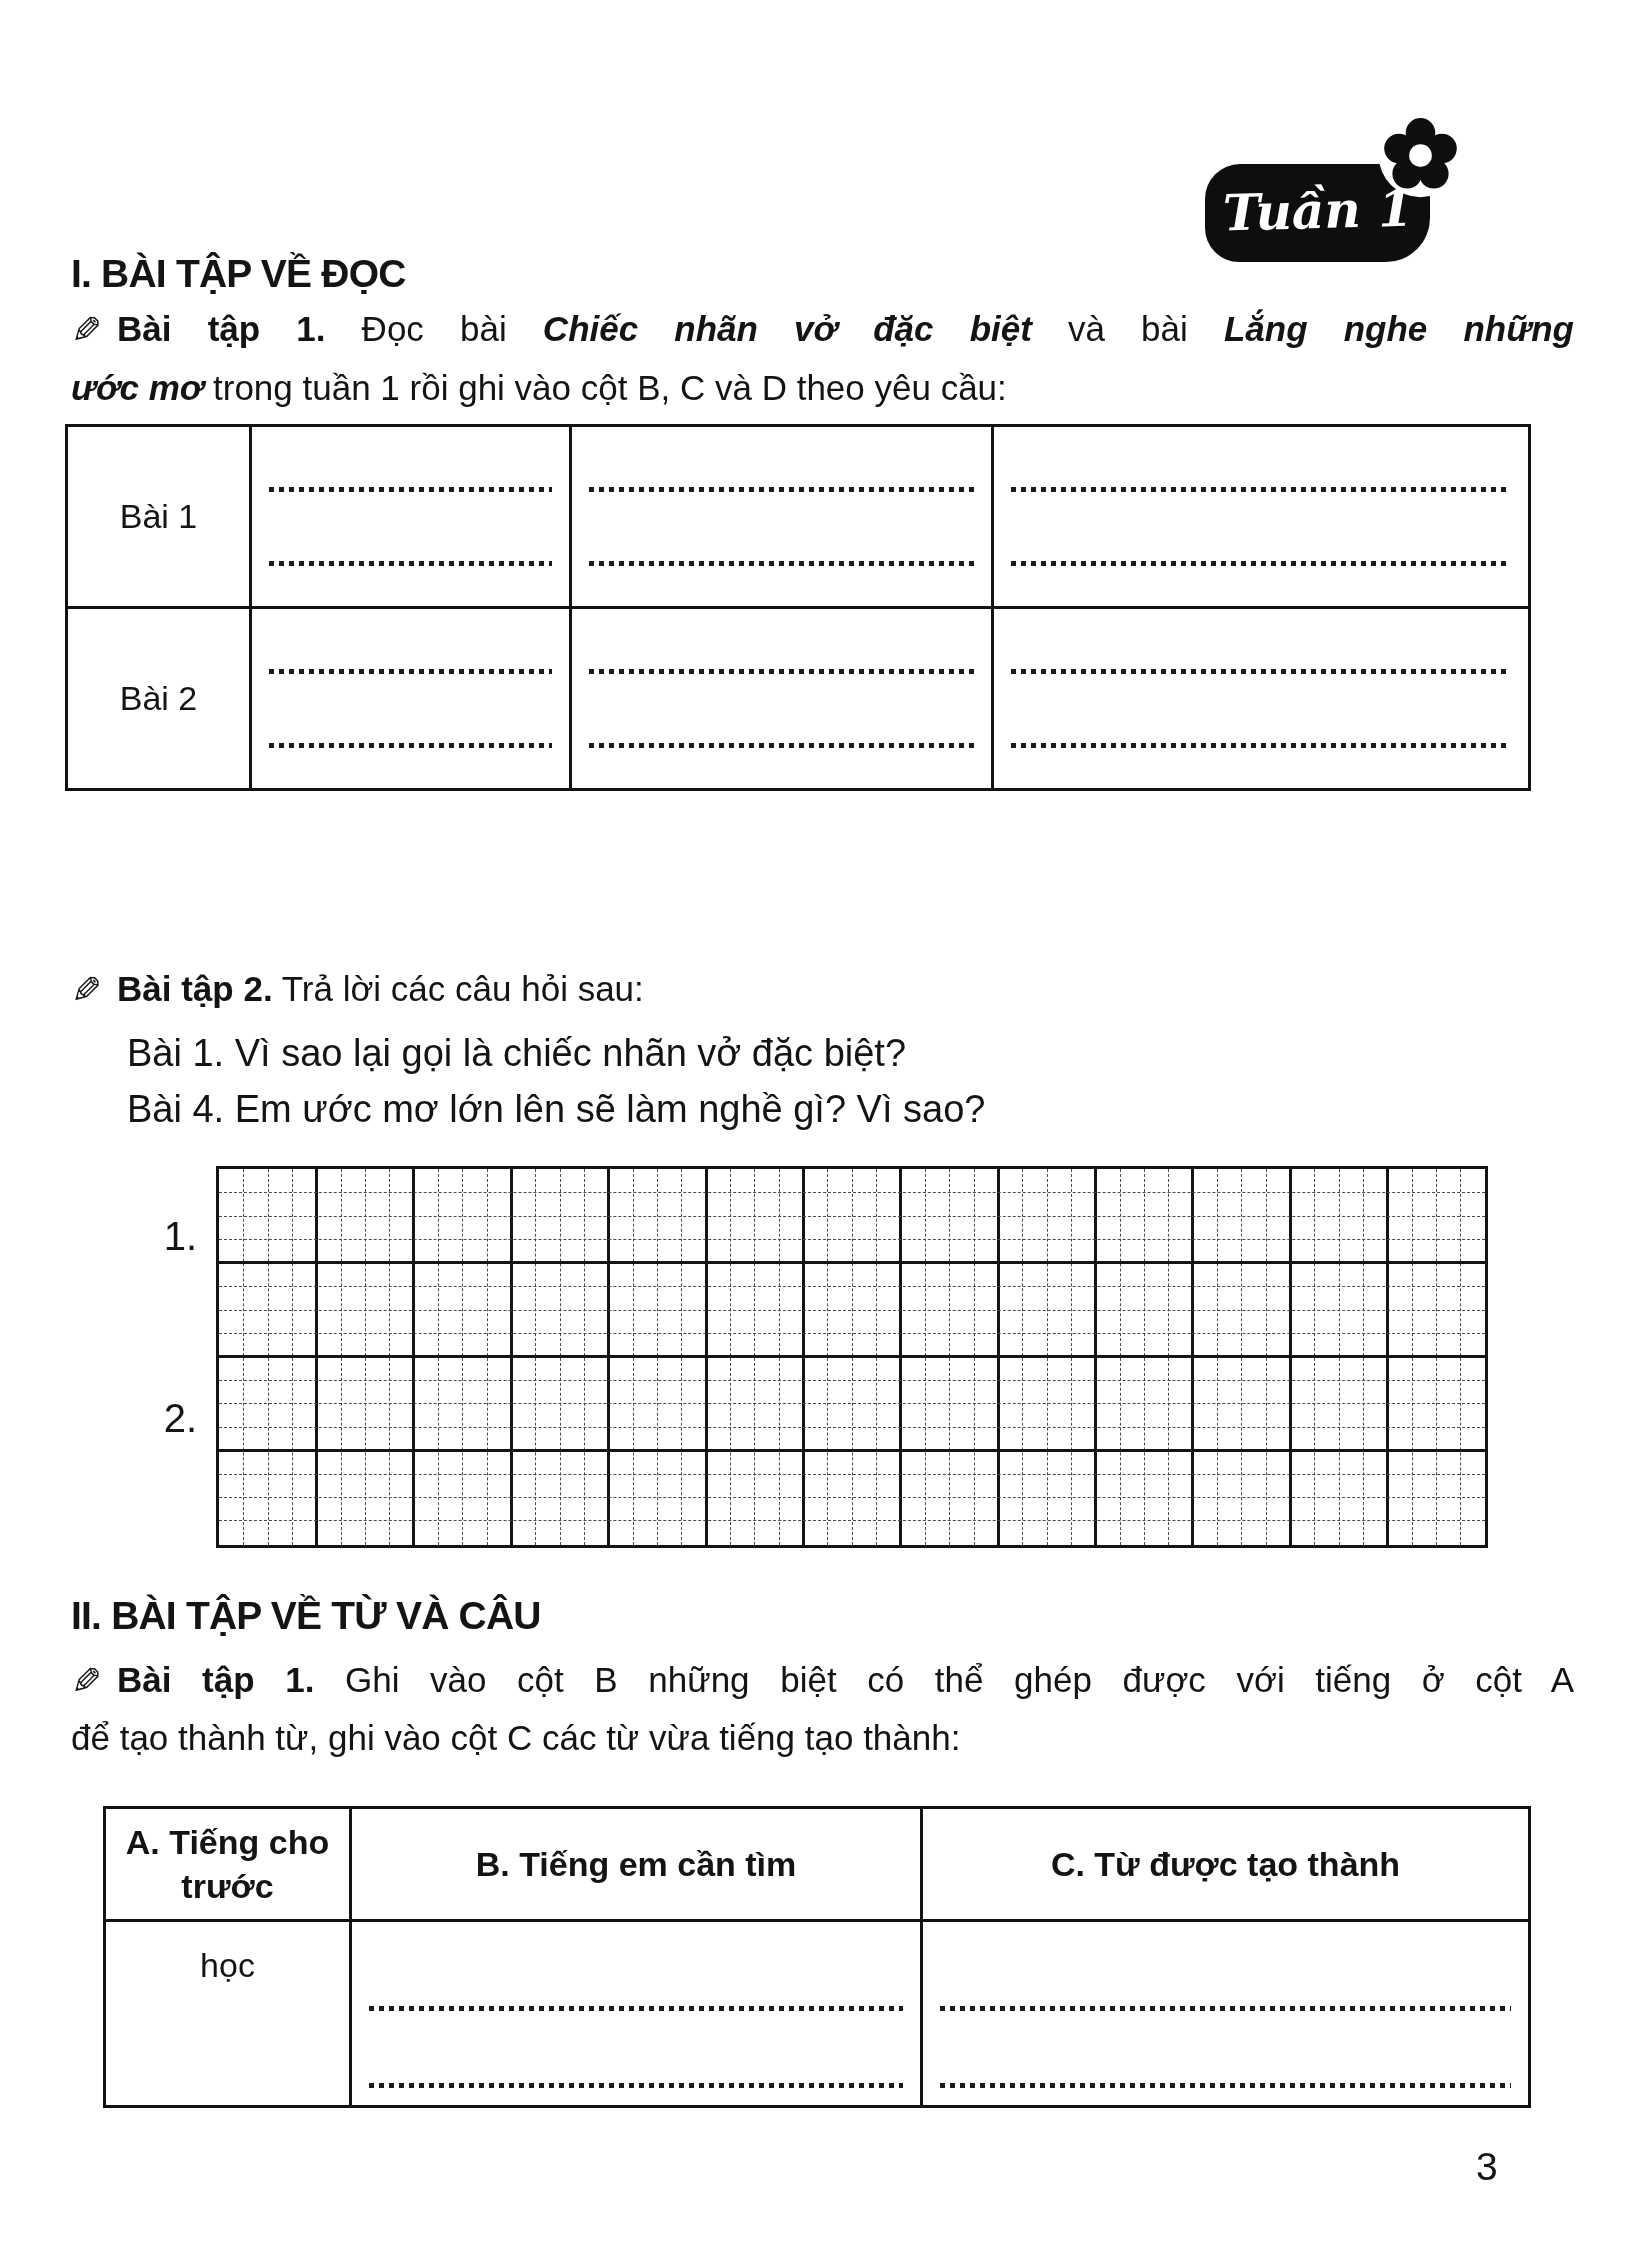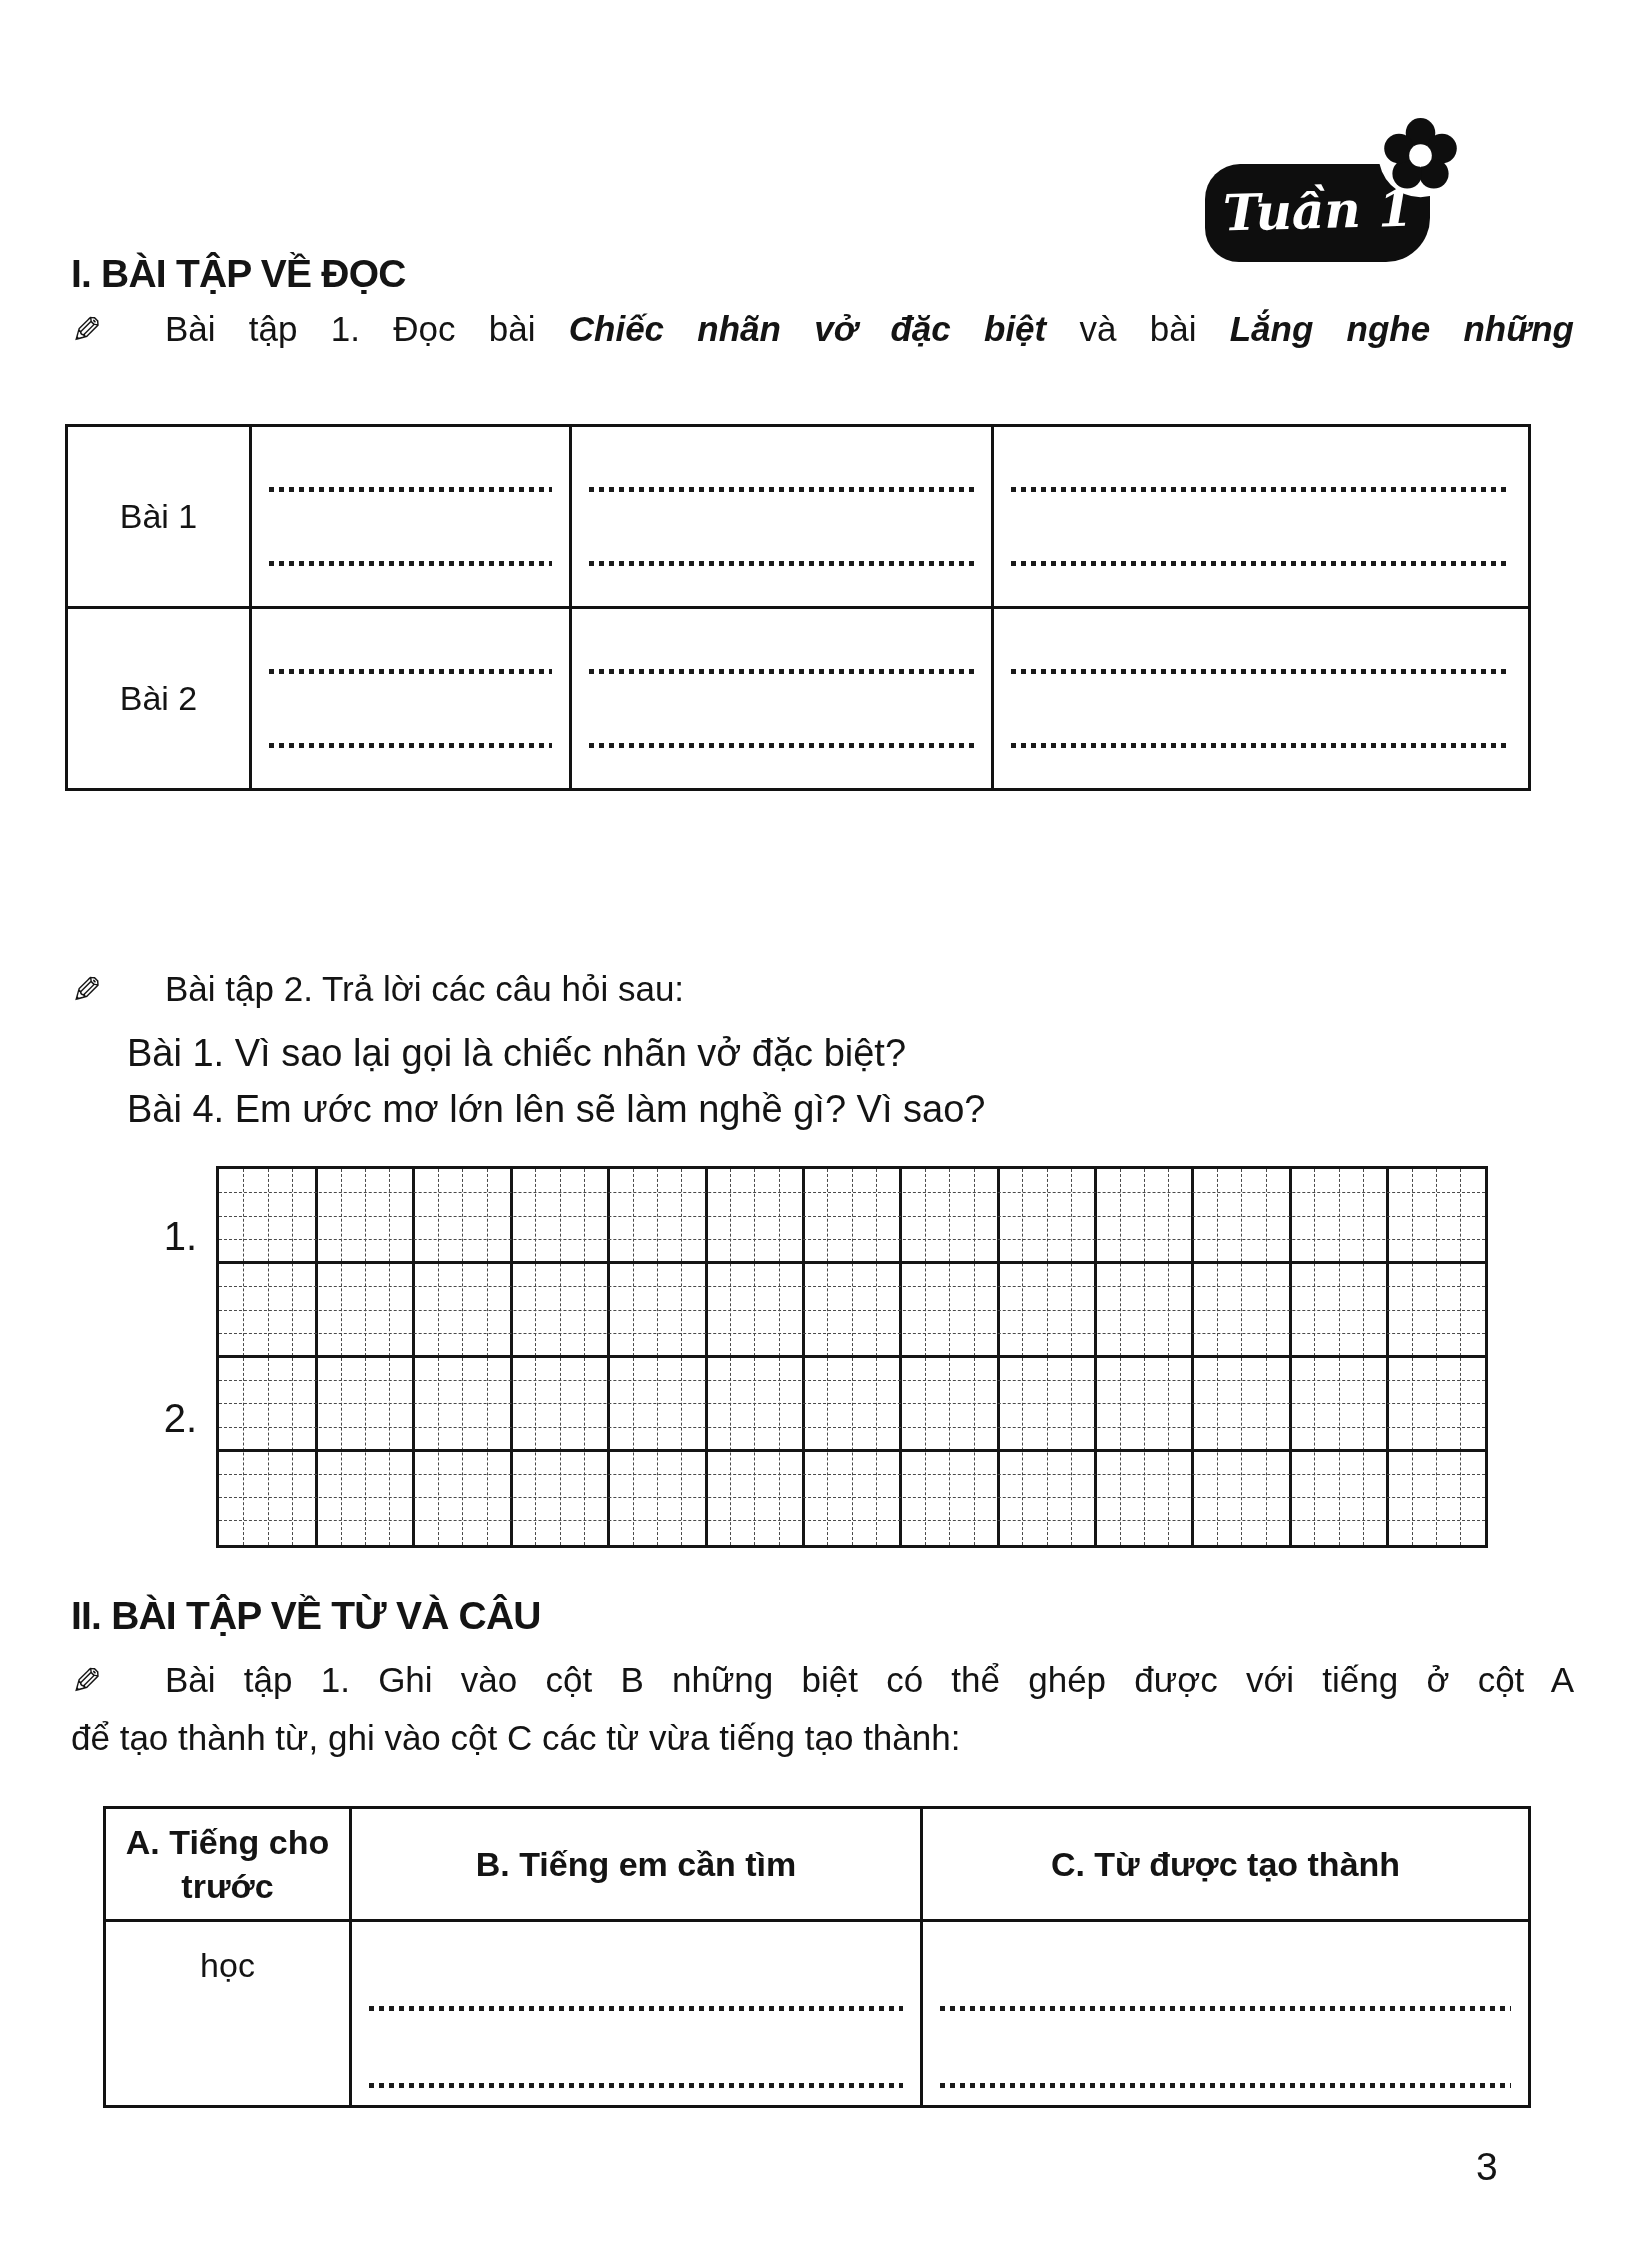--- a/index.html
+++ b/index.html
@@ -39,21 +39,21 @@
   }
   .pjust{white-space:normal;text-align:justify;text-align-last:justify;}
   .p1l1{top:305px;}
   .p1l2{top:364px;left:71px;}
   .ex2l{top:965px;}
   .q{position:absolute;left:127px;font-size:38px;white-space:nowrap;}
   .q1{top:1032px;}
   .q2{top:1088px;}
   .p2l1{top:1656px;}
   .p2l2{top:1714px;}
-  .blab{font-weight:normal;margin-left:48px;}
+  .blab{font-weight:bold;}
   .btitle{font-weight:bold;font-style:italic;}
   .pencil{
     display:inline-block;
     transform:scaleX(-1);
     font-size:37px;
     margin-right:15px;
     position:relative;top:1.7px;
   }
   
   table.wt{
@@ -119,20 +119,23 @@
     <circle cx="65.3" cy="71" r="17" fill="#0e0e0e"></circle>
     <circle cx="34.7" cy="71" r="17" fill="#0e0e0e"></circle>
     <circle cx="25.3" cy="42" r="17" fill="#0e0e0e"></circle>
     <circle cx="50" cy="50" r="13" fill="#ffffff"></circle>
   </svg>
 
   <div class="h-sec h1">I. BÀI TẬP VỀ ĐỌC</div>
 
   <div class="pline p1l1 pjust">
     <span class="pencil">✎</span><span class="blab">Bài tập 1.</span><span> Đọc bài </span><span class="btitle">Chiếc nhãn vở đặc biệt</span><span> và bài </span><span class="btitle">Lắng nghe những</span>
+  </div>
+  <div class="pline p1l2">
+    <span class="btitle">ước mơ</span><span> trong tuần 1 rồi ghi vào cột B, C và D theo yêu cầu:</span>
   </div>
 
   <table class="wt t1">
     <colgroup>
         <col style="width:184px">
         <col style="width:320px">
         <col style="width:422px">
         <col style="width:537px">
       </colgroup>
     <tbody>

